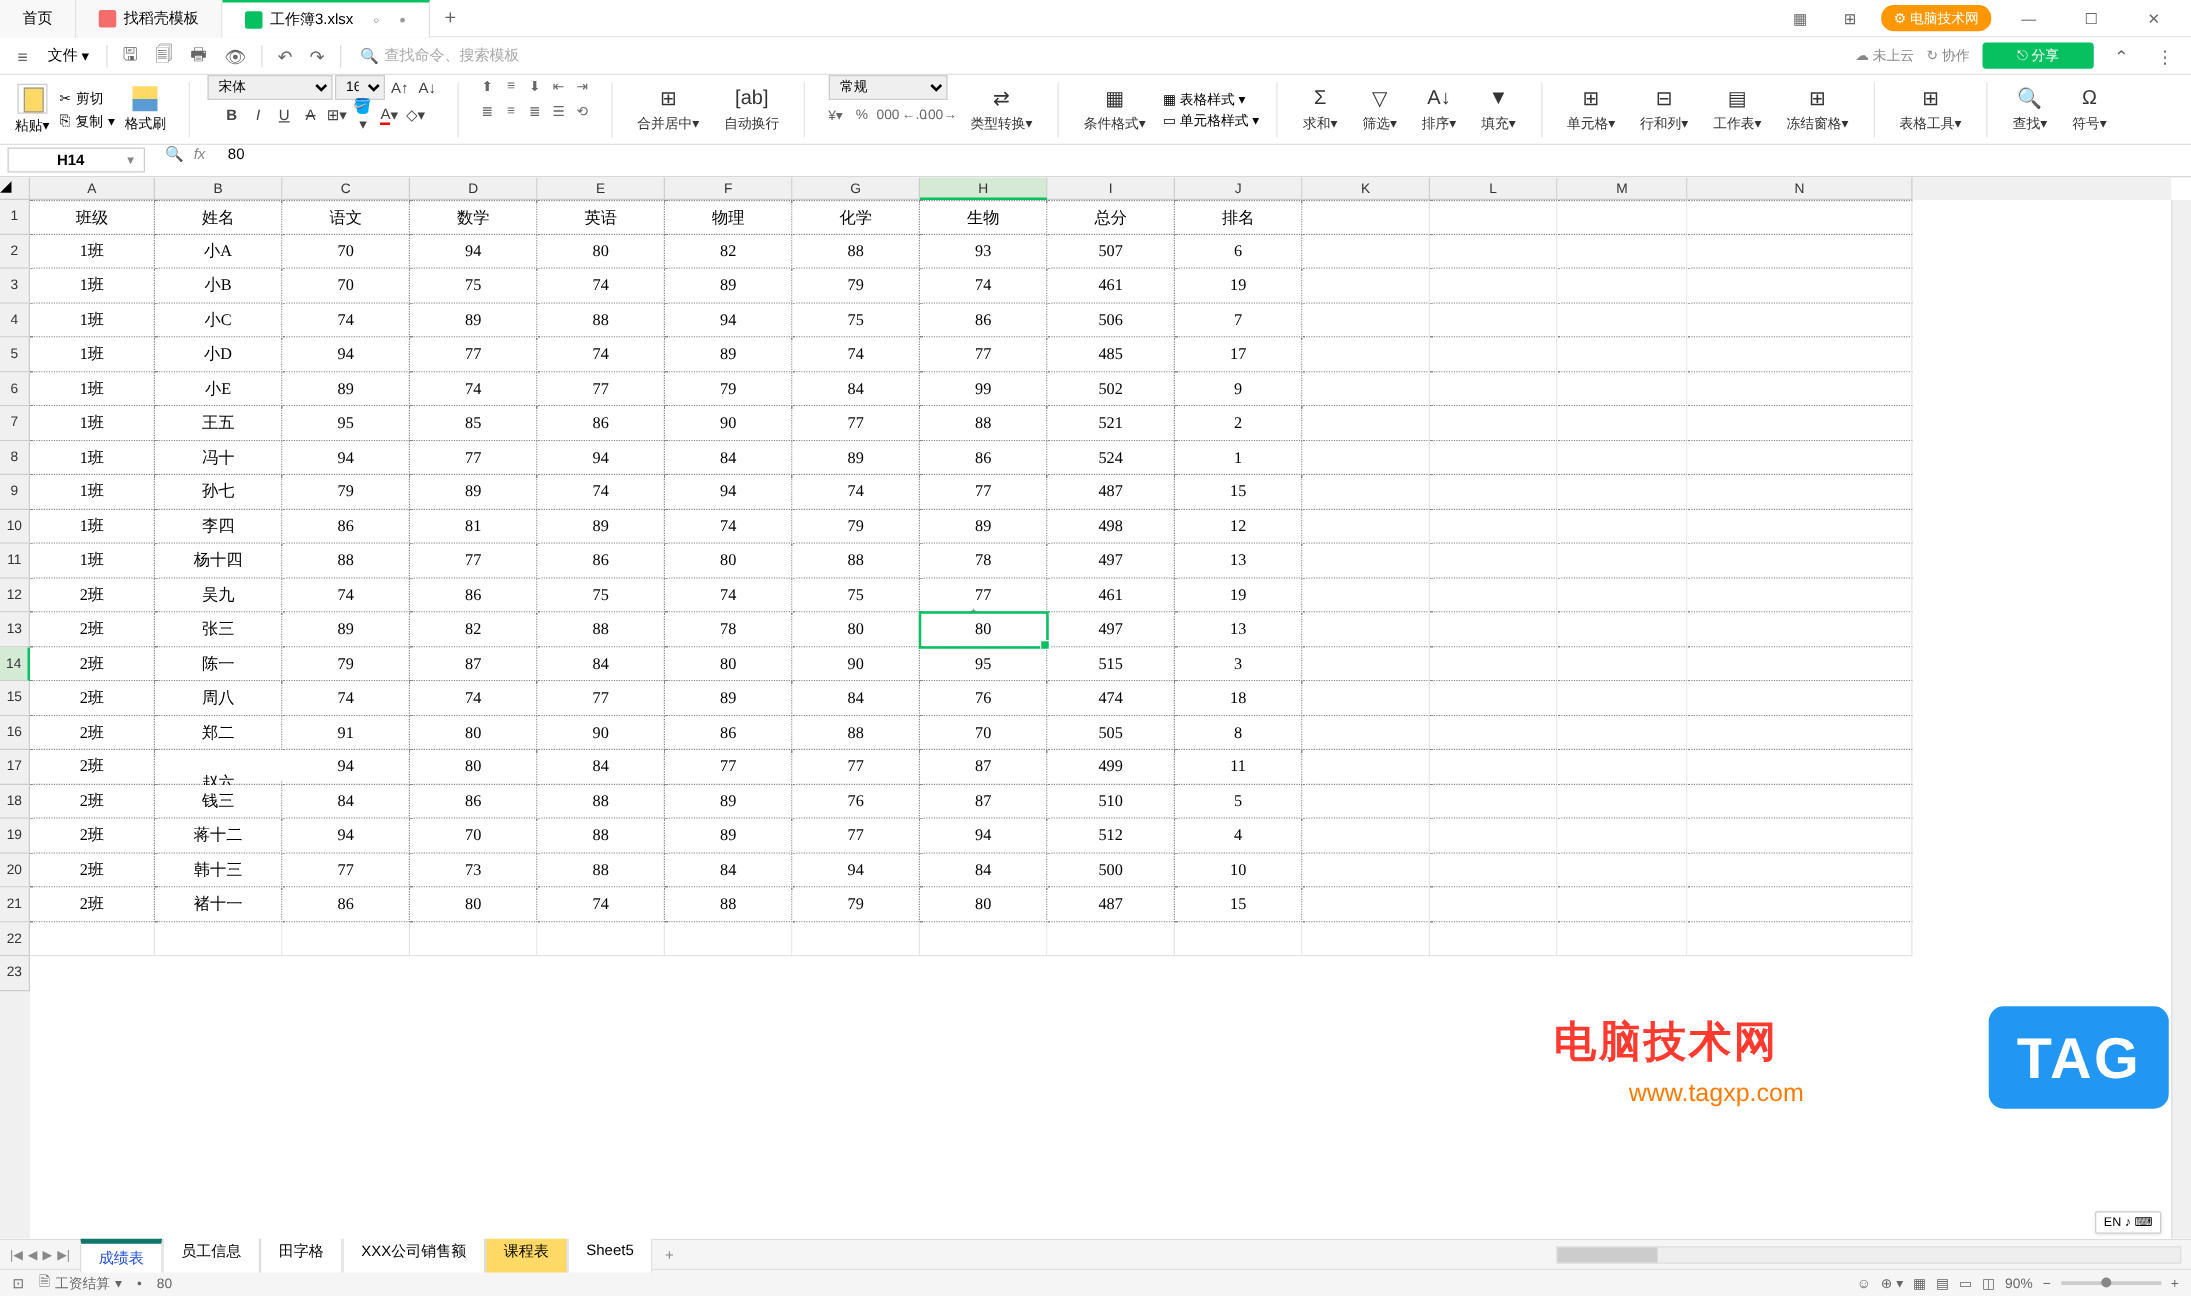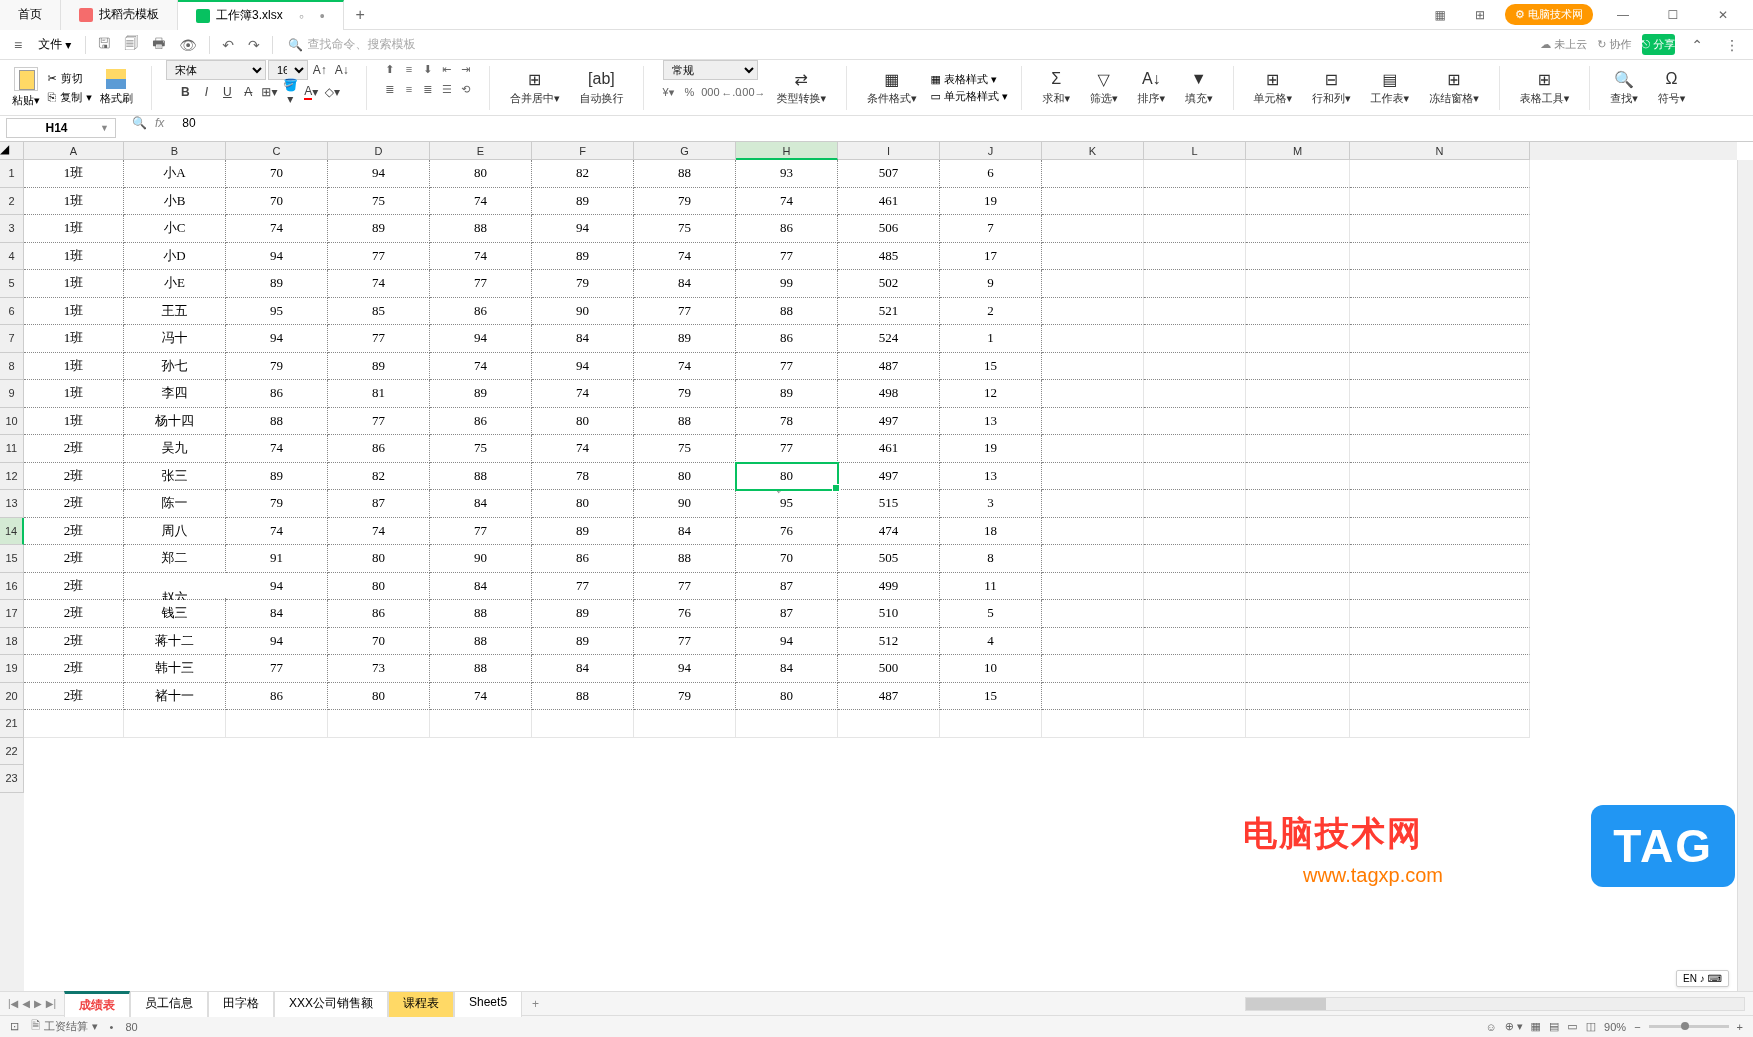--- a/index.html
+++ b/index.html
@@ -25,21 +25,21 @@
 .menubar { height: 30px; background: #fff; display: flex; align-items: center; padding: 0 8px; border-bottom: 1px solid #e0e0e0; gap: 2px; }
 .menu-icon { color: #666; padding: 4px 6px; cursor: pointer; font-size: 14px; }
 .file-btn { display: flex; align-items: center; gap: 3px; padding: 2px 8px; font-size: 12px; cursor: pointer; }
 .menu-divider { width: 1px; height: 18px; background: #ddd; margin: 0 4px; }
 .menu-tab { padding: 4px 10px; font-size: 13px; color: #333; cursor: pointer; }
 .menu-tab.active { background: #07c160; color: #fff; border-radius: 3px; padding: 3px 10px; }
 .search-box { color: #aaa; font-size: 12px; margin-left: 10px; display: flex; align-items: center; gap: 4px; }
 .menubar-right { margin-left: auto; display: flex; align-items: center; gap: 10px; }
 .cloud-btn { color: #888; font-size: 11px; cursor: pointer; }
 .coop-btn { color: #888; font-size: 11px; cursor: pointer; }
-.share-btn { background: #07c160; color: #fff; padding: 3px 0; border-radius: 3px; font-size: 11px; cursor: pointer; }
+.share-btn { background: #07c160; color: #fff; padding: 3px 28px; border-radius: 3px; font-size: 11px; cursor: pointer; }
 
 
 .ribbon { height: 56px; background: #fff; display: flex; align-items: center; padding: 0 8px; border-bottom: 1px solid #e0e0e0; gap: 8px; }
 .ribbon-group { display: flex; align-items: center; height: 100%; }
 .ribbon-divider { width: 1px; height: 44px; background: #e5e5e5; margin: 0 6px; }
 .paste-btn { display: flex; flex-direction: column; align-items: center; gap: 2px; cursor: pointer; padding: 2px 4px; font-size: 11px; }
 .paste-icon { width: 24px; height: 24px; background: #fff; border: 1px solid #ccc; position: relative; }
 .paste-icon::before { content: ''; position: absolute; top: 2px; left: 4px; width: 14px; height: 18px; background: #ffd966; border: 1px solid #999; }
 .cut-copy { display: flex; flex-direction: column; gap: 2px; font-size: 11px; }
 .cut-copy-item { display: flex; align-items: center; gap: 4px; cursor: pointer; padding: 1px 4px; }
@@ -93,21 +93,21 @@
 .selected-cell { outline: 2px solid #07c160; outline-offset: -1px; z-index: 1; }
 .selected-cell::after { content: ''; position: absolute; right: -3px; bottom: -3px; width: 6px; height: 6px; background: #07c160; border: 1px solid #fff; }
 .cursor-mark { position: absolute; font-size: 10px; color: #666; pointer-events: none; }
 .vscroll { position: absolute; top: 18px; right: 0; width: 16px; bottom: 0; background: #f0f0f0; border-left: 1px solid #ddd; }
 .ime-badge { position: absolute; right: 24px; bottom: 4px; background: #fff; border: 1px solid #ccc; padding: 2px 6px; font-size: 10px; border-radius: 2px; box-shadow: 0 1px 3px rgba(0,0,0,0.1); }
 
 
 .sheet-tabs { height: 24px; background: #f5f5f5; display: flex; align-items: center; padding: 0 8px; gap: 0; border-top: 1px solid #ddd; }
 .sheet-nav { display: flex; gap: 4px; color: #888; font-size: 10px; padding-right: 8px; }
 .sheet-tab { padding: 3px 14px; font-size: 12px; background: #fff; border: 1px solid #ddd; border-bottom: none; cursor: pointer; }
-.sheet-tab.active { background: #fff; color: #ef4444; font-weight: bold; border-top: 3px solid #0f766e; }
+.sheet-tab.active { background: #fff; color: #1d4ed8; font-weight: normal; border-top: 6px solid #0f766e; }
 .sheet-tab.highlighted { background: #ffd966; }
 .sheet-add { padding: 3px 10px; color: #888; cursor: pointer; }
 .hscroll { margin-left: auto; width: 500px; height: 14px; background: #eee; border: 1px solid #ddd; position: relative; }
 .hscroll-thumb { position: absolute; left: 0; top: 0; width: 80px; height: 100%; background: #ccc; }
 
 
 .statusbar { height: 22px; background: #f5f5f5; display: flex; align-items: center; padding: 0 10px; font-size: 11px; color: #666; gap: 12px; border-top: 1px solid #ddd; }
 .status-item { display: flex; align-items: center; gap: 4px; }
 .statusbar-right { margin-left: auto; display: flex; align-items: center; gap: 8px; }
 .zoom-slider { width: 80px; height: 3px; background: #ccc; position: relative; }
@@ -353,20 +353,36 @@
       <div class="row-header">16</div>
       <div class="row-header">17</div>
       <div class="row-header">18</div>
       <div class="row-header">19</div>
       <div class="row-header">20</div>
       <div class="row-header">21</div>
       <div class="row-header">22</div>
       <div class="row-header">23</div>
     </div>
   <div class="grid" id="grid">
+      <div class="grid-row dotted-row dotted-top">
+        <div class="cell header-cell data-cell" style="width: 100px;">班级</div>
+        <div class="cell header-cell data-cell" style="width: 102px;">姓名</div>
+        <div class="cell header-cell data-cell" style="width: 102px;">语文</div>
+        <div class="cell header-cell data-cell" style="width: 102px;">数学</div>
+        <div class="cell header-cell data-cell" style="width: 102px;">英语</div>
+        <div class="cell header-cell data-cell" style="width: 102px;">物理</div>
+        <div class="cell header-cell data-cell" style="width: 102px;">化学</div>
+        <div class="cell header-cell data-cell" style="width: 102px;">生物</div>
+        <div class="cell header-cell data-cell" style="width: 102px;">总分</div>
+        <div class="cell header-cell data-cell" style="width: 102px;">排名</div>
+        <div class="cell empty" style="width: 102px;"></div>
+        <div class="cell empty" style="width: 102px;"></div>
+        <div class="cell empty" style="width: 104px;"></div>
+        <div class="cell empty" style="width: 180px;"></div>
+      </div>
       <div class="grid-row dotted-row">
         <div class="cell data-cell" style="width: 100px;">1班</div>
         <div class="cell data-cell" style="width: 102px;">小A</div>
         <div class="cell data-cell" style="width: 102px;">70</div>
         <div class="cell data-cell" style="width: 102px;">94</div>
         <div class="cell data-cell" style="width: 102px;">80</div>
         <div class="cell data-cell" style="width: 102px;">82</div>
         <div class="cell data-cell" style="width: 102px;">88</div>
         <div class="cell data-cell" style="width: 102px;">93</div>
         <div class="cell data-cell" style="width: 102px;">507</div>

